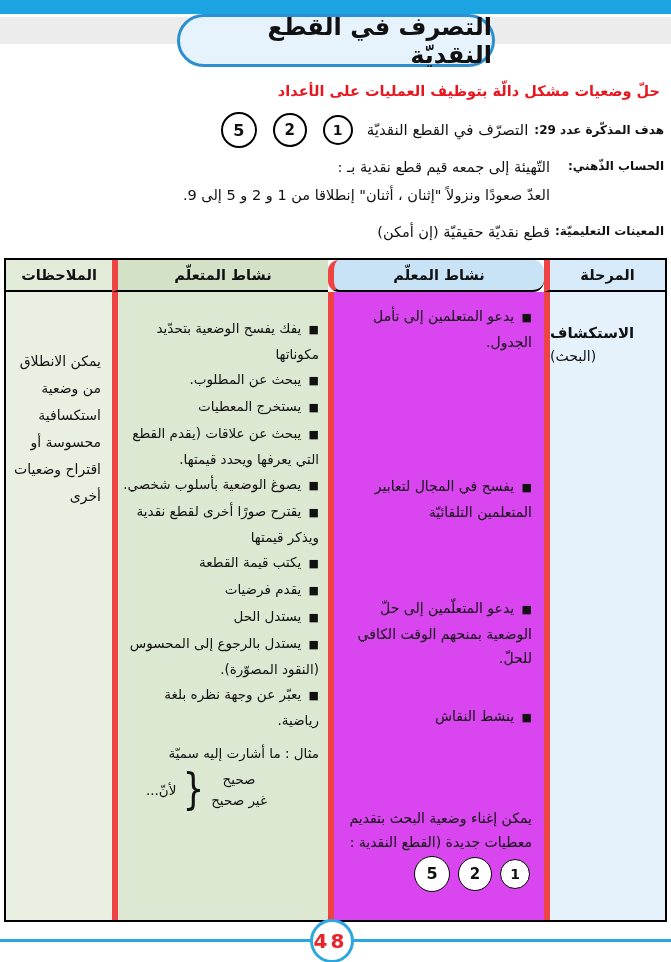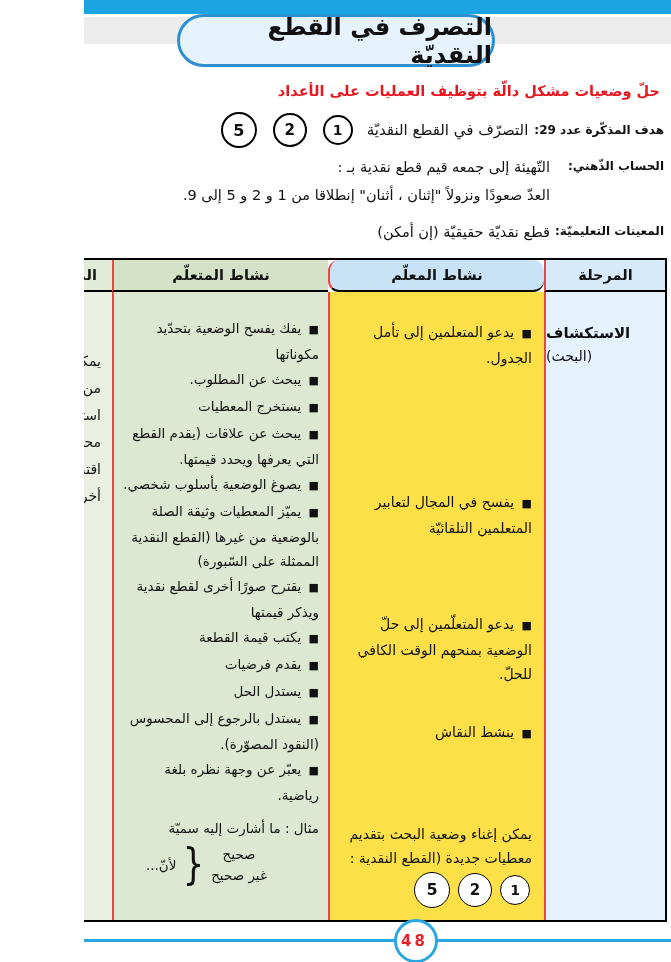--- a/index.html
+++ b/index.html
@@ -1,18 +1,18 @@
 <!DOCTYPE html>
 <html lang="ar" dir="rtl"><head>
 <meta charset="utf-8">
 <style>
   * { margin:0; padding:0; box-sizing:border-box; }
   body { background:#fff; }
   .page {
-    position:relative; width:587px; height:962px; background:#ffffff;
+    position:relative; width:671px; height:962px; background:#ffffff;
     font-family:"DejaVu Sans", sans-serif; direction:rtl; overflow:hidden; color:#111;
   }
   .topbar { position:absolute; top:0; left:0; right:0; height:14px; background:#1ba3e2; }
   .title-band { position:absolute; top:17px; left:0; right:0; height:27px; background:#ececec; }
   .title-box {
     position:absolute; top:14px; right:176px; width:318px; height:53px;
     background:#e7f3fc; border:3px solid #2b8fd2; border-radius:27px;
     display:flex; align-items:center; justify-content:center; z-index:2;
   }
   .title-box span { font-size:24px; font-weight:bold; letter-spacing:-1px; }
@@ -38,29 +38,29 @@
   .row-aids { top:224px; }
 
   
   .tbl {
     position:absolute; top:258px; right:4px; width:663px; height:664px;
     border:2px solid #000; display:grid;
     grid-template-columns:121px 216px 216px 106px; grid-template-rows:32px auto;
     direction:rtl;
   }
   .cell { position:relative; }
-  .sep { border-left:2px solid #ef4444; }
+  .sep { border-left:6px solid #ef4444; }
   .th { border-bottom:2px solid #000; display:flex; align-items:center; justify-content:center;
         font-weight:bold; font-size:14.5px; }
   .h-stage   { background:#d7eaf9; }
   .h-teacher { background:#c9e3f6;border-radius:11px; }
   .h-learner { background:#d3e2c6; }
   .h-notes   { background:#e2ebd8;text-align:right; }
   .b-stage   { background:#e6f2fb; text-align:left; padding-top:32px; }
-  .b-teacher { background:#fde047; padding:28px 12px 0 8px; font-size:14px; line-height:24px; text-align:right; }
+  .b-teacher { background:#d946ef; padding:12px 12px 0 8px; font-size:14px; line-height:24px; text-align:right; }
   .b-learner { background:#dce8d2; padding:24px 9px 0 5px;  font-size:13.5px; line-height:24px; text-align:right; }
   .b-notes   { background:#e9efe1; padding:56px 11px 0 8px; font-size:14px; line-height:27px; text-align:right; }
 
   .stage-name { font-weight:bold; font-size:15px; }
   .stage-sub  { font-size:14px; margin-top:6px; }
 
   .bullet { font-size:11px; margin-left:3px; }
   .t-item.t2 { margin-top:120px; }
   .t-item.t3 { margin-top:72px; }
   .t-item.t4 { margin-top:34px; }
@@ -76,21 +76,21 @@
   .brace-options { text-align:center; line-height:21px; }
   .brace-glyph { font-size:42px; font-weight:normal; line-height:42px; margin:0 4px; transform:scaleX(0.8); }
   .brace-reason { font-size:13.5px; }
 
   
   .footer-line { position:absolute; top:939px; left:0; right:0; height:3px; background:#2aa7e0; }
   .page-circle {
     position:absolute; top:919px; left:310px; width:44px; height:44px; border-radius:50%;
     background:#fff; border:3px solid #2aa7e0; display:flex; align-items:center; justify-content:center; z-index:3;
   }
-  .page-num { color:#e8232a; font-weight:bold; font-size:15px; letter-spacing:3px; margin-right:3px; }
+  .page-num { color:#e8232a; font-weight:bold; font-size:20px; letter-spacing:3px; margin-right:3px; }
 </style>
 </head>
 <body>
 
 <div class="page">
 
   <div class="topbar"></div>
   <div class="title-band"></div>
   <div class="title-box">
     <span>التصرف في القطع النقديّة</span>
@@ -141,21 +141,20 @@
         <span class="coin c5">5</span>
       </div>
     </div>
 
     <div class="cell b-learner sep">
       <div class="l-item"><span class="bullet">■</span> <span>يفك يفسح الوضعية بتحدّيد مكوناتها</span></div>
       <div class="l-item"><span class="bullet">■</span> <span>يبحث عن المطلوب.</span></div>
       <div class="l-item"><span class="bullet">■</span> <span>يستخرج المعطيات</span></div>
       <div class="l-item"><span class="bullet">■</span> <span>يبحث عن علاقات (يقدم القطع التي يعرفها ويحدد قيمتها.</span></div>
       <div class="l-item"><span class="bullet">■</span> <span>يصوغ الوضعية بأسلوب شخصي.</span></div>
-      <div class="l-item"><span class="bullet">■</span> <span>يميّز المعطيات وثيقة الصلة بالوضعية من غيرها (القطع النقدية الممثلة على السّبورة)</span></div>
       <div class="l-item"><span class="bullet">■</span> <span>يقترح صورًا أخرى لقطع نقدية ويذكر قيمتها</span></div>
       <div class="l-item"><span class="bullet">■</span> <span>يكتب قيمة القطعة</span></div>
       <div class="l-item"><span class="bullet">■</span> <span>يقدم فرضيات</span></div>
       <div class="l-item"><span class="bullet">■</span> <span>يستدل الحل</span></div>
       <div class="l-item"><span class="bullet">■</span> <span>يستدل بالرجوع إلى المحسوس (النقود المصوّرة).</span></div>
       <div class="l-item"><span class="bullet">■</span> <span>يعبّر عن وجهة نظره بلغة رياضية.</span></div>
       <div class="example-intro">مثال : ما أشارت إليه سميّة</div>
       <div class="brace-row">
         <div class="brace-options">
           <div>صحيح</div>

